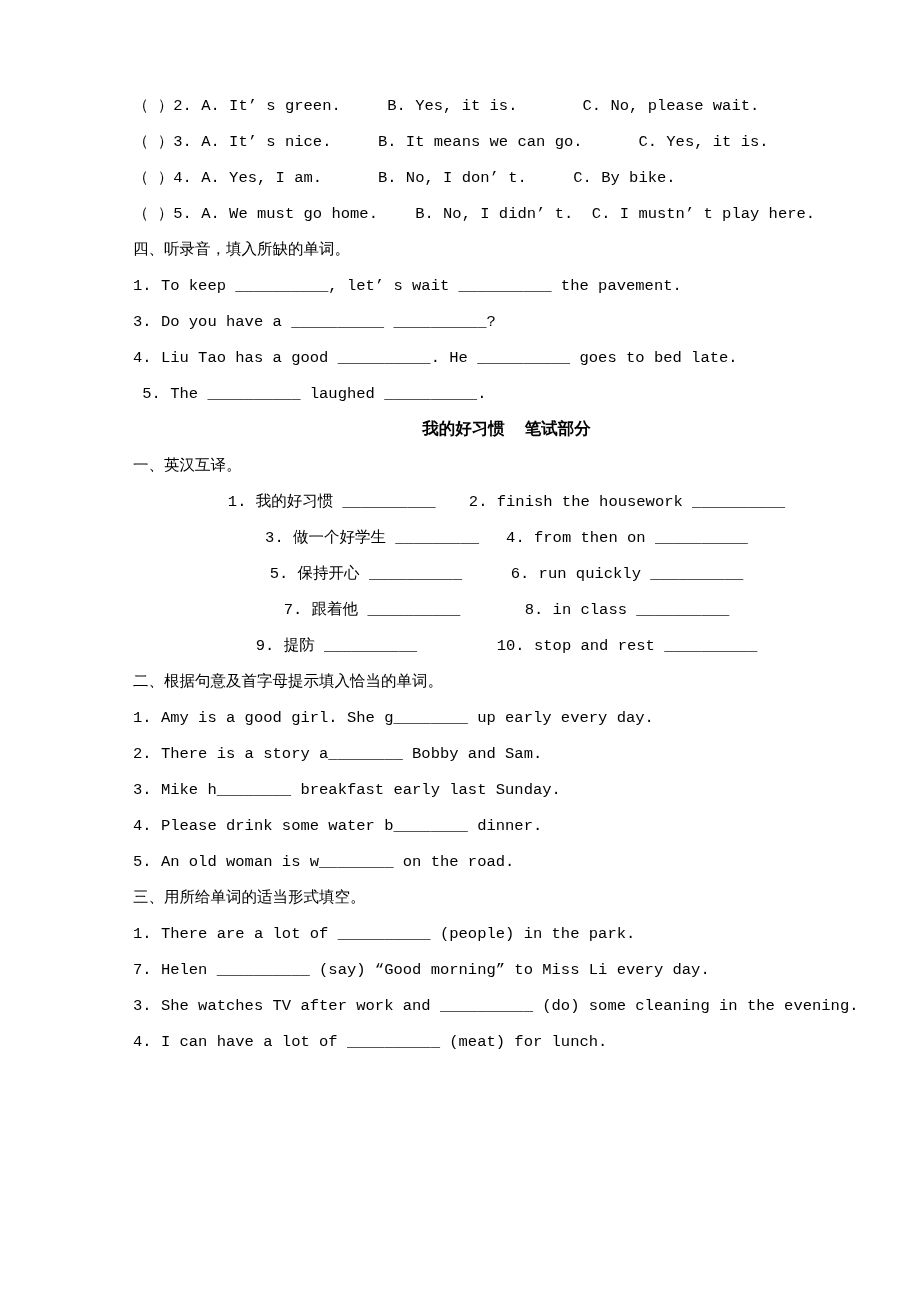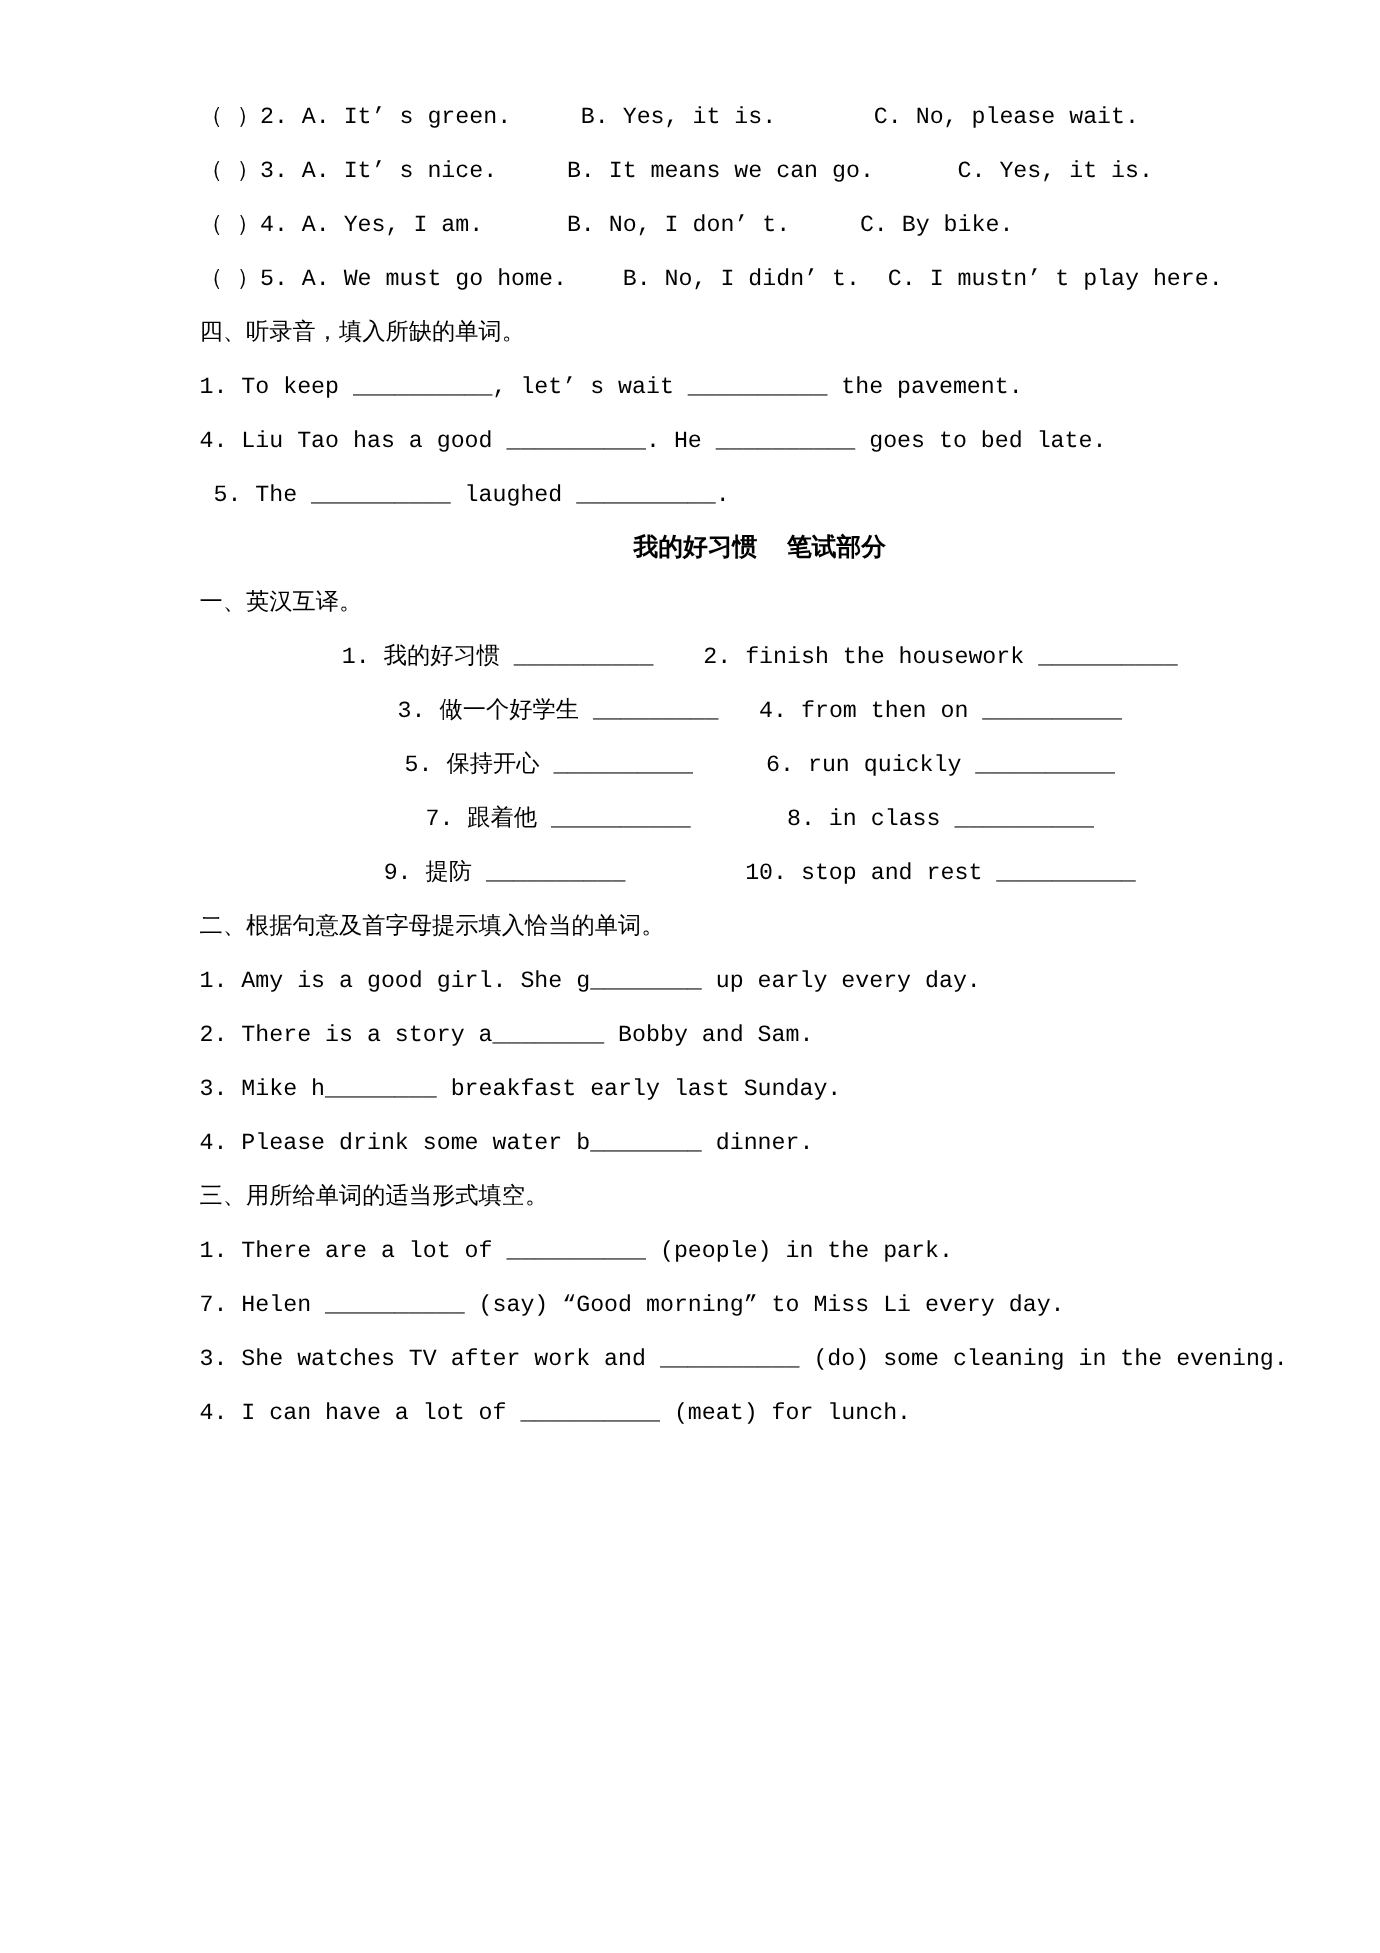--- a/index.html
+++ b/index.html
@@ -7,21 +7,21 @@
   .page {
     width: 920px;
     height: 1302px;
     background: #ffffff;
     color: #000000;
     font-family: "Liberation Mono", "DejaVu Sans Mono", monospace;
     font-size: 15.5px;
     overflow: hidden;
   }
   .content {
-    padding: 60px 40px 0 133px;
+    padding: 88px 40px 0 133px;
   }
   .line {
     margin: 0;
     height: 36px;
     line-height: 36px;
     white-space: pre;
   }
   .center-heading {
     text-align: center;
     font-weight: bold;
@@ -45,20 +45,21 @@
 <div class="page">
   <div class="content">
 
     <p class="line">（ ）2. A. It’ s green.     B. Yes, it is.       C. No, please wait.</p>
     <p class="line">（ ）3. A. It’ s nice.     B. It means we can go.      C. Yes, it is.</p>
     <p class="line">（ ）4. A. Yes, I am.      B. No, I don’ t.     C. By bike.</p>
     <p class="line">（ ）5. A. We must go home.    B. No, I didn’ t.  C. I mustn’ t play here.</p>
 
     <p class="line">四、听录音，填入所缺的单词。</p>
     <p class="line">1. To keep __________, let’ s wait __________ the pavement.</p>
+    <p class="line">3. Do you have a __________ __________?</p>
     <p class="line">4. Liu Tao has a good __________. He __________ goes to bed late.</p>
     <p class="line"> 5. The __________ laughed __________.</p>
 
     <p class="line center-heading">我的好习惯  笔试部分</p>
 
     <p class="line">一、英汉互译。</p>
     <p class="line cols">
       <span class="col-left">1. 我的好习惯 __________</span>
       <span class="col-right">2. finish the housework __________</span>
     </p>
@@ -77,20 +78,21 @@
     <p class="line cols">
       <span class="col-left">9. 提防 __________</span>
       <span class="col-right">10. stop and rest __________</span>
     </p>
 
     <p class="line">二、根据句意及首字母提示填入恰当的单词。</p>
     <p class="line">1. Amy is a good girl. She g________ up early every day.</p>
     <p class="line">2. There is a story a________ Bobby and Sam.</p>
     <p class="line">3. Mike h________ breakfast early last Sunday.</p>
     <p class="line">4. Please drink some water b________ dinner.</p>
+    <p class="line">5. An old woman is w________ on the road.</p>
 
     <p class="line">三、用所给单词的适当形式填空。</p>
     <p class="line">1. There are a lot of __________ (people) in the park.</p>
     <p class="line">7. Helen __________ (say) “Good morning” to Miss Li every day.</p>
     <p class="line">3. She watches TV after work and __________ (do) some cleaning in the evening.</p>
     <p class="line">4. I can have a lot of __________ (meat) for lunch.</p>
 
   </div>
 </div>
 

